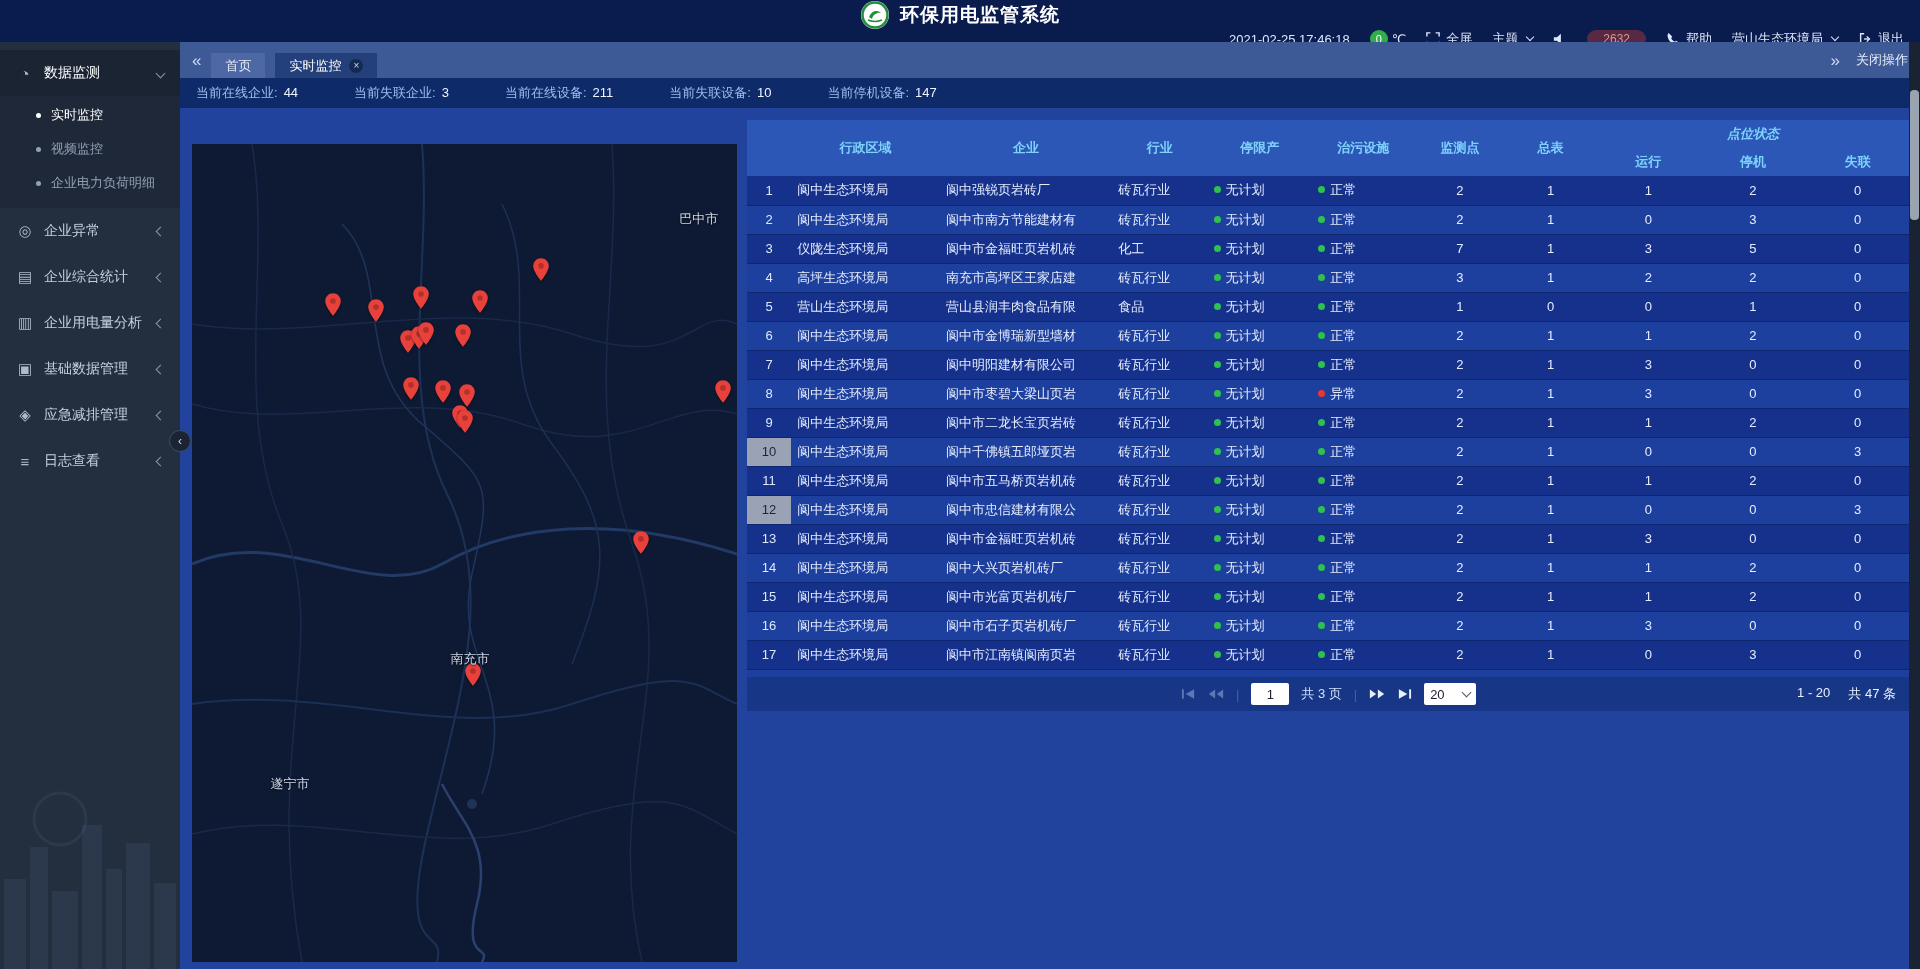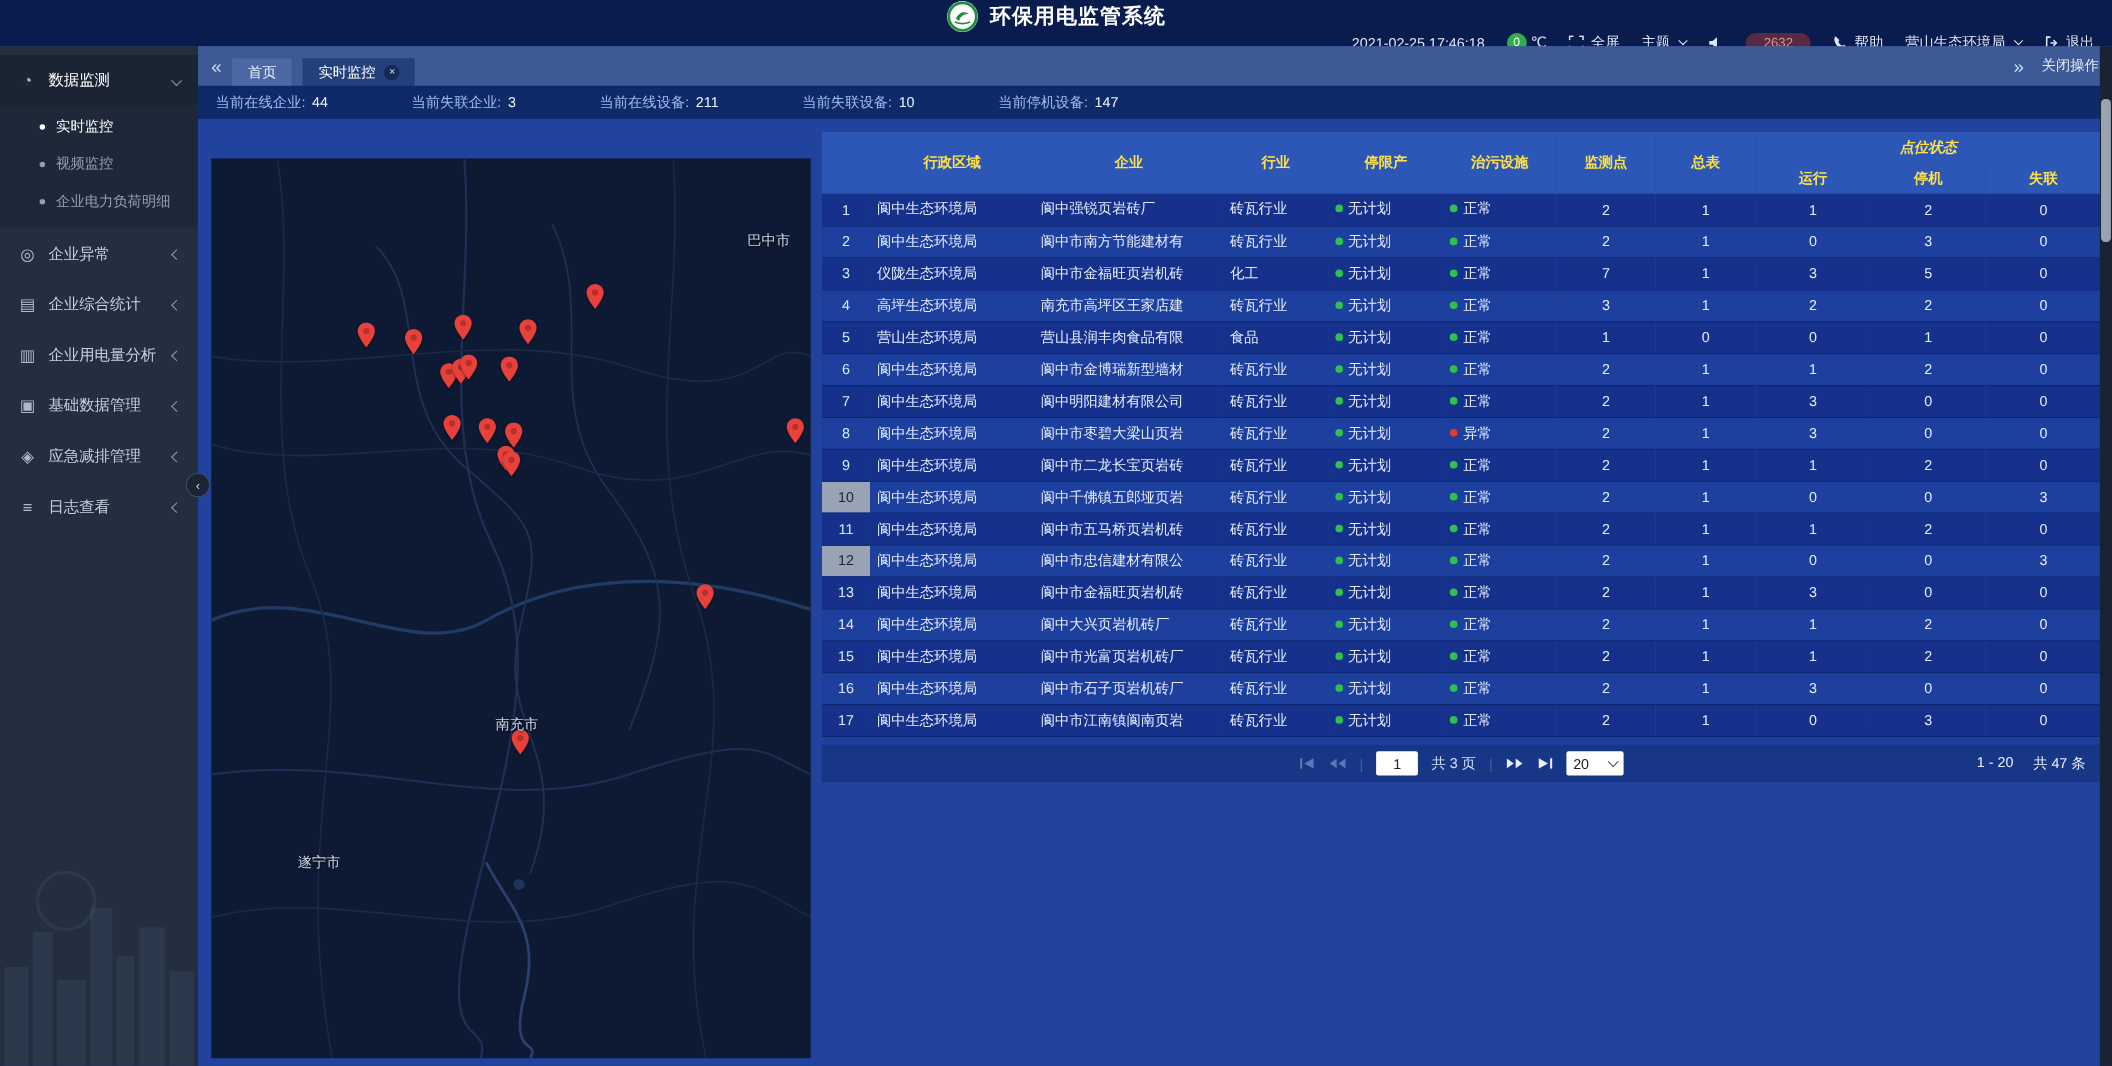--- a/index.html
+++ b/index.html
@@ -43,21 +43,21 @@
 
   
   .tabbar { height:36px; background:#3d5a96; display:flex; align-items:center; padding:0 12px; gap:10px; color:#e7eefb; flex-shrink:0; }
   .nav-arrow { font-size:17px; color:#cfdcf5; cursor:pointer; line-height:1; }
   .tab { height:26px; display:flex; align-items:center; padding:0 14px; gap:8px; font-size:13px; background:#4d68a4; color:#e7eefb; cursor:pointer;margin-top:11px; }
   .tab.active { background:#24407b; color:#fff; }
   .tab-close { width:14px; height:14px; border-radius:50%; background:#142a55; color:#cdd9f0; font-size:10px; line-height:13px; text-align:center; cursor:pointer; }
   .tab-right { margin-left:auto; display:flex; gap:16px; align-items:center; font-size:13px; }
 
   
-  .statsbar { height:30px; background:#0f2a68; display:flex; align-items:center; gap:76px; padding:0 16px; font-size:13px; flex-shrink:0; }
+  .statsbar { height:30px; background:#0f2a68; display:flex; align-items:center; gap:56px; padding:0 16px; font-size:13px; flex-shrink:0; }
   .stat { white-space:nowrap; }
   .stat-label { color:#9fbdf0; }
   .stat-value { color:#eef4ff; margin-left:6px; }
 
   
   .work { flex:1; padding:12px 10px 12px 12px; display:flex; gap:10px; min-height:0; align-items:flex-start; }
 
   
   .map { width:545px; height:818px; background:#0e1a33; position:relative; flex-shrink:0; overflow:hidden;margin-top:24px; }
   .roads { position:absolute; inset:0; width:100%; height:100%; }
@@ -71,21 +71,21 @@
   .f-input, .f-select { height:30px; background:#0e2c72; border:1px solid #3a63bd; color:#e6eeff; font-size:13px; }
   input.f-input { width:140px; padding:0 10px; outline:none; }
   input.f-input::placeholder { color:#dfe9ff; opacity:1; }
   .f-select { display:flex; align-items:center; justify-content:space-between; padding:0 10px; cursor:pointer; }
   .f-select.w-lg { width:200px; } .f-select.w-md { width:135px; } .f-select.w-sm { width:105px; }
   .sel-chev { width:7px; height:7px; border-right:1.5px solid #cfe0ff; border-bottom:1.5px solid #cfe0ff; transform:rotate(45deg); margin-left:12px; position:relative; top:-2px; flex-shrink:0; }
 
   
   .table-wrap { max-height:557px; overflow:hidden; flex-shrink:0; }
   table { width:100%; border-collapse:collapse; table-layout:fixed; }
-  thead th { background:#2d57b7; color:#fde047; font-size:13px; font-weight:bold; height:28px; padding:0 4px; text-align:center; }
+  thead th { background:#2d57b7; color:#7dd3fc; font-size:13px; font-weight:bold; height:28px; padding:0 4px; text-align:center; }
   th.group-head { font-style:italic; }
   tbody td { height:29px; font-size:13px; color:#e6edff; padding:0 6px; border-bottom:1px solid #0d2670; white-space:nowrap; overflow:hidden; text-overflow:ellipsis; }
   tbody tr.odd  { background:#15318c; }
   tbody tr.even { background:#1d3f9e; }
   td.c { text-align:center; }
   .num-cell { color:#dfe8fb; }
   .num-cell.selected { background:#99a3b5; color:#1d2634; }
   .dot { display:inline-block; width:7px; height:7px; border-radius:50%; margin-right:5px; vertical-align:1px; }
   .dot.green { background:#2fc14e; }
   .dot.red { background:#e6392e; }

